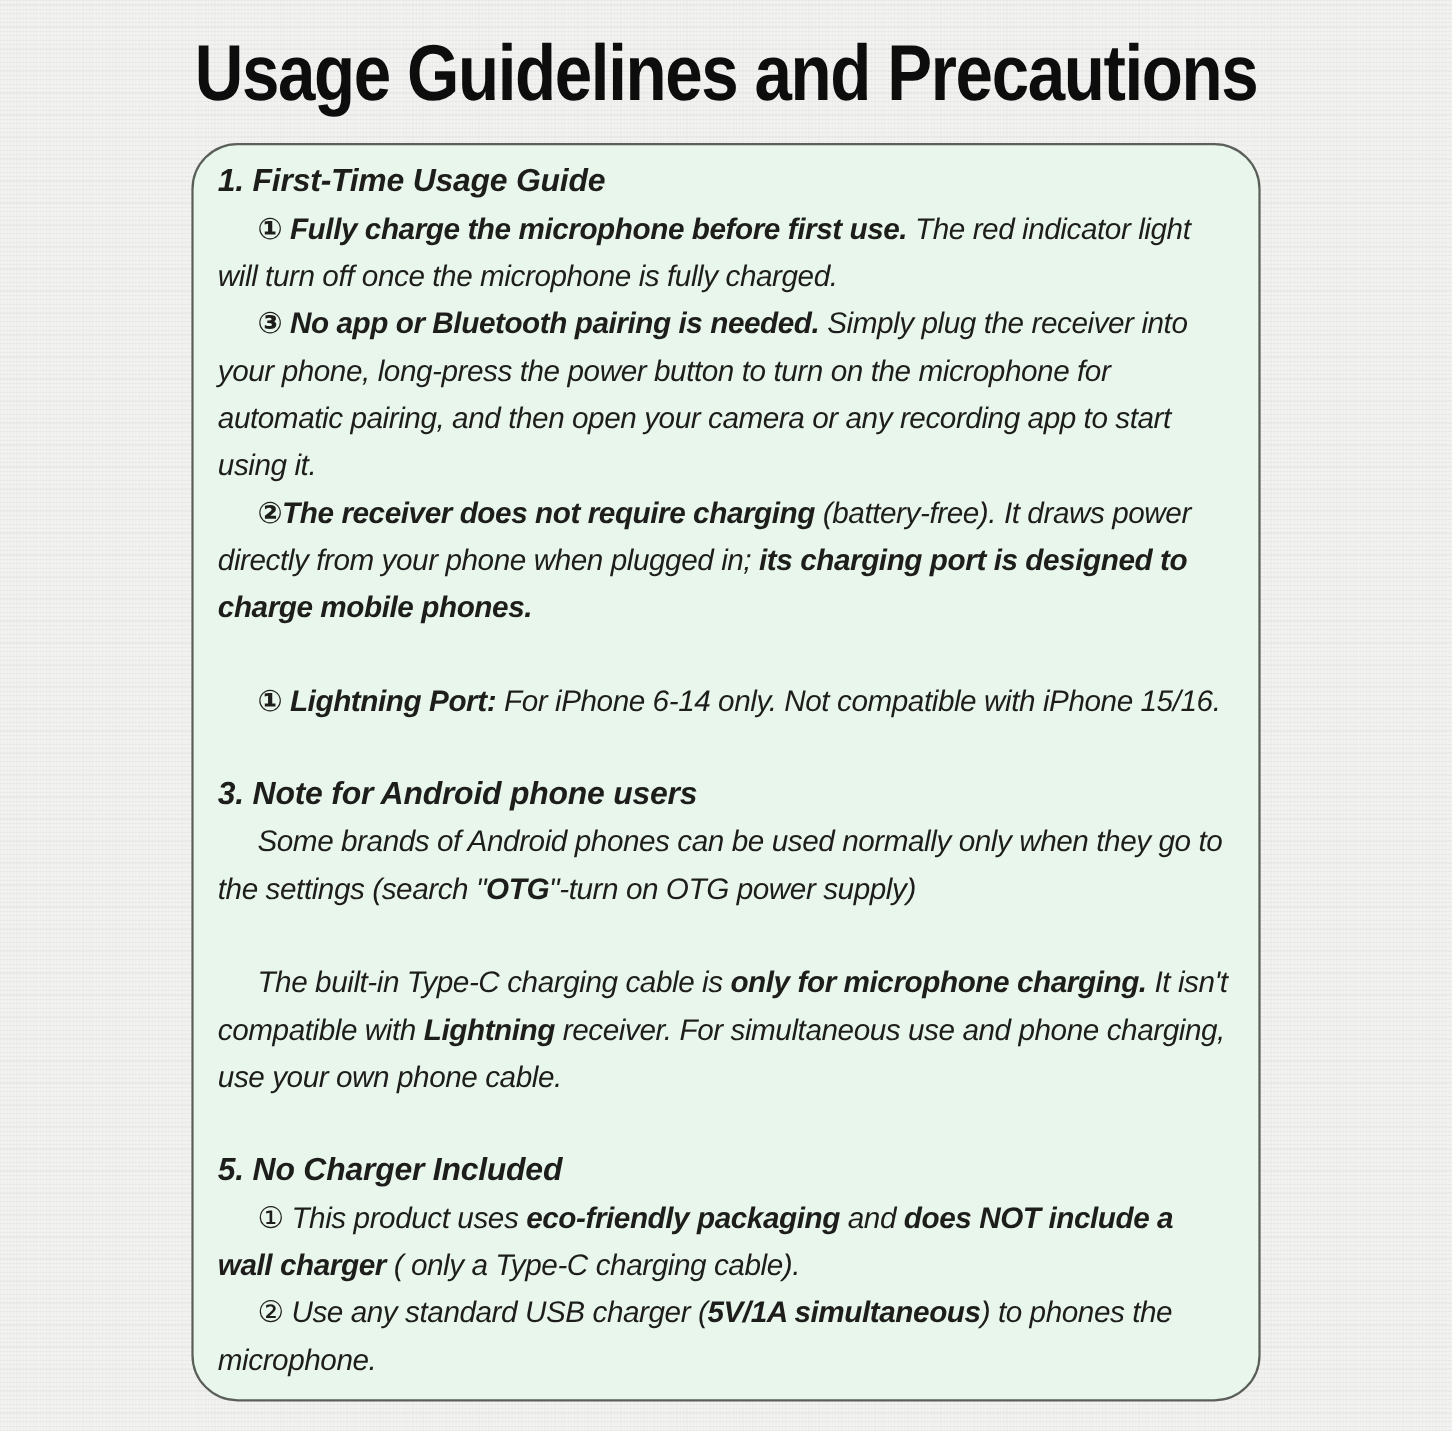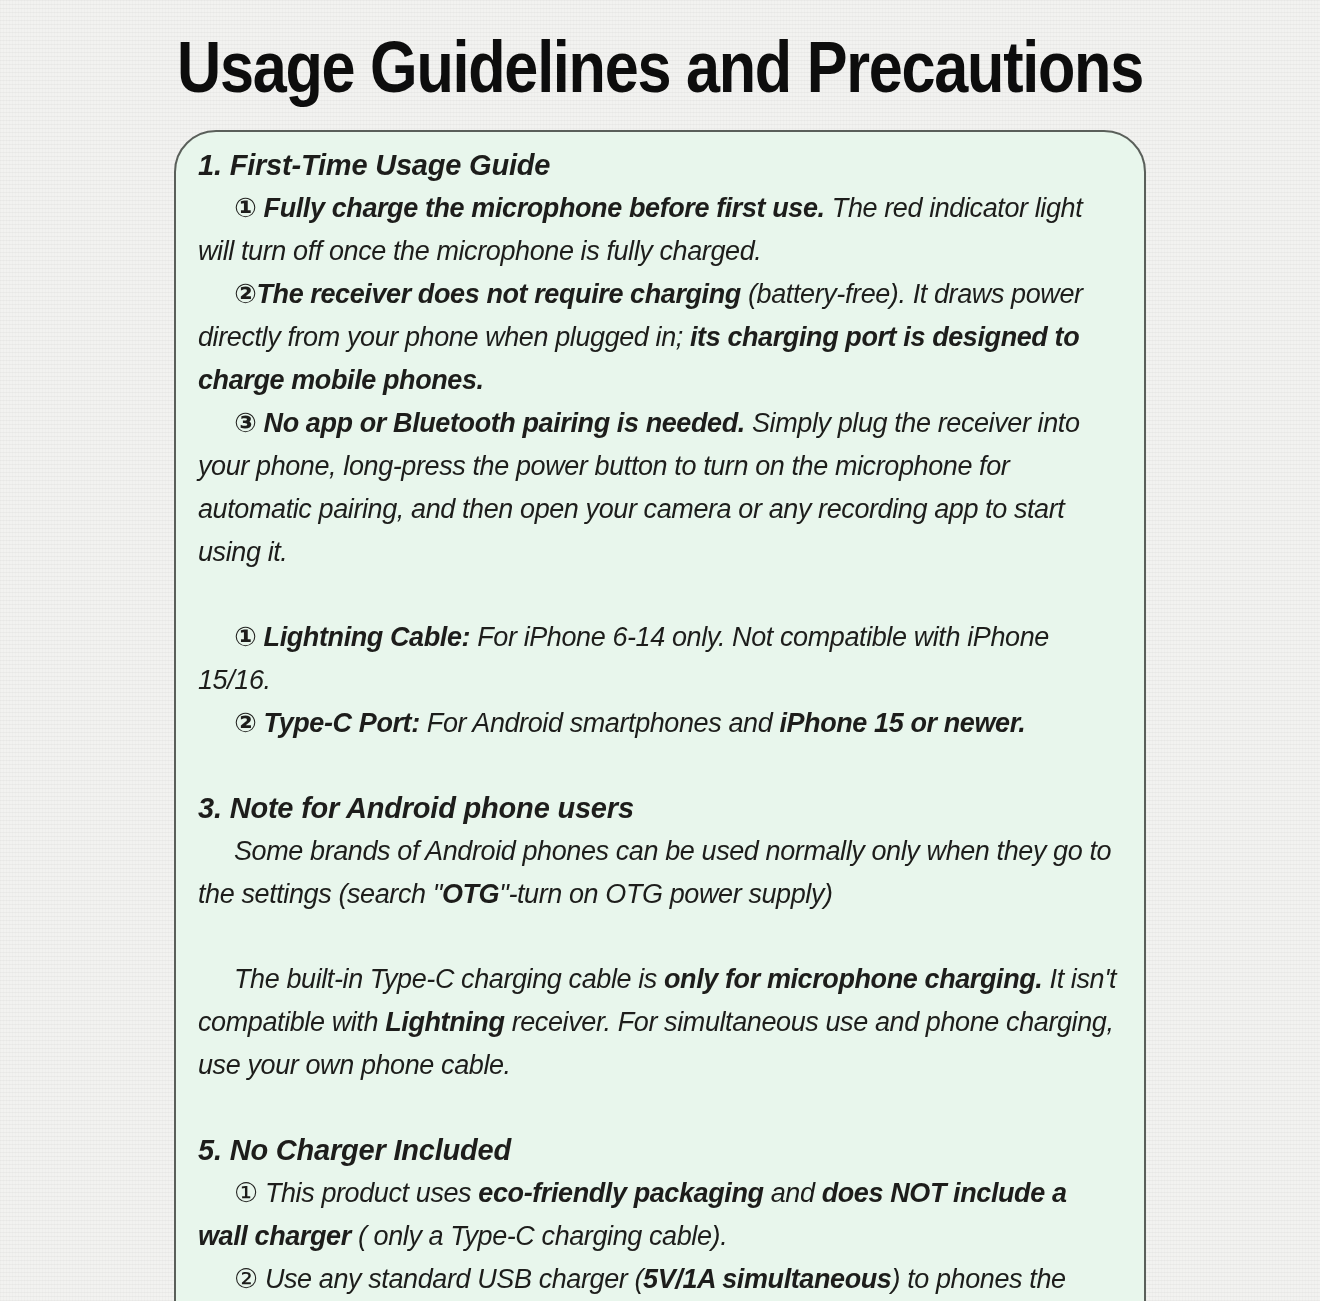--- a/index.html
+++ b/index.html
@@ -62,26 +62,25 @@
 </head>
 <body>
 
 <h1 class="title">Usage Guidelines and Precautions</h1>
 
 <div class="panel">
   <div id="sections">
       <section class="sec">
         <h2 class="sec-heading"><span class="b">1. First-Time Usage Guide</span></h2>
         <p class="sec-para"><span class="b">① Fully charge the microphone before first use.</span><span> The red indicator light will turn off once the microphone is fully charged.</span></p>
+        <p class="sec-para"><span class="b">③ No app or Bluetooth pairing is needed.</span><span> Simply plug the receiver into your phone, long-press the power button to turn on the microphone for automatic pairing, and then open your camera or any recording app to start using it.</span></p>
         <p class="sec-para"><span class="b">②The receiver does not require charging</span><span> (battery-free). It draws power directly from your phone when plugged in; </span><span class="b">its charging port is designed to charge mobile phones.</span></p>
-        <p class="sec-para"><span class="b">③ No app or Bluetooth pairing is needed.</span><span> Simply plug the receiver into your phone, long-press the power button to turn on the microphone for automatic pairing, and then open your camera or any recording app to start using it.</span></p>
       </section>
       <section class="sec">
-        <p class="sec-para"><span class="b">① Lightning Cable:</span><span> For iPhone 6-14 only. Not compatible with iPhone 15/16.</span></p>
-        <p class="sec-para"><span class="b">② Type-C Port:</span><span> For Android smartphones and </span><span class="b">iPhone 15 or newer.</span></p>
+        <p class="sec-para"><span class="b">① Lightning Port:</span><span> For iPhone 6-14 only. Not compatible with iPhone 15/16.</span></p>
       </section>
       <section class="sec">
         <h2 class="sec-heading"><span class="b">3. Note for Android phone users</span></h2>
         <p class="sec-para"><span>Some brands of Android phones can be used normally only when they go to the settings (search "</span><span class="b">OTG</span><span>"-turn on OTG power supply)</span></p>
       </section>
       <section class="sec">
         <p class="sec-para"><span>The built-in Type-C charging cable is </span><span class="b">only for microphone charging.</span><span> It isn't compatible with </span><span class="b">Lightning</span><span> receiver. For simultaneous use and phone charging, use your own phone cable.</span></p>
       </section>
       <section class="sec">
         <h2 class="sec-heading"><span class="b">5. No Charger Included</span></h2>

